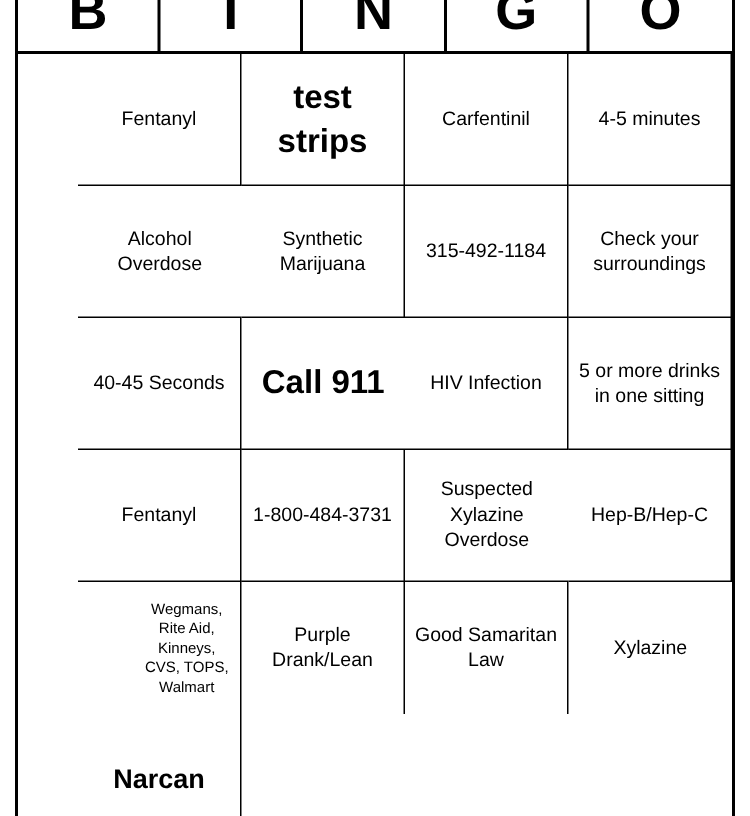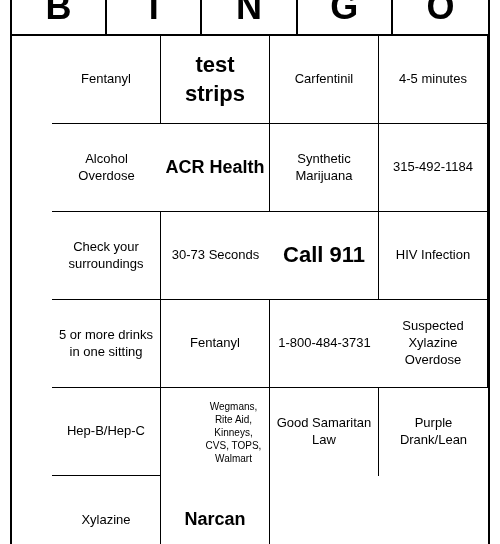--- a/index.html
+++ b/index.html
@@ -81,34 +81,31 @@
       </div>
       <div class="bingo-cell">
         <span>Carfentinil</span>
       </div>
       <div class="bingo-cell">
         <span>4-5 minutes</span>
       </div>
       <div class="bingo-cell">
         <span>Alcohol Overdose</span>
       </div>
-      <div class="bingo-cell medium-text">
-        <span>ACR Health</span>
-      </div>
       <div class="bingo-cell">
         <span>Synthetic Marijuana</span>
       </div>
       <div class="bingo-cell">
         <span>315-492-1184</span>
       </div>
       <div class="bingo-cell">
         <span>Check your surroundings</span>
       </div>
       <div class="bingo-cell">
-        <span>30-73 Seconds</span>
+        <span>40-45 Seconds</span>
       </div>
       <div class="bingo-cell large-text">
         <span>Call 911</span>
       </div>
       <div class="bingo-cell">
         <span>HIV Infection</span>
       </div>
       <div class="bingo-cell">
         <span>5 or more drinks in one sitting</span>
       </div>
@@ -121,24 +118,24 @@
       <div class="bingo-cell">
         <span>Suspected Xylazine Overdose</span>
       </div>
       <div class="bingo-cell">
         <span>Hep-B/Hep-C</span>
       </div>
       <div class="bingo-cell" style="font-size: 10px; border-bottom: none; margin-left: 37px;">
         <span>Wegmans, Rite Aid, Kinneys, CVS, TOPS, Walmart</span>
       </div>
       <div class="bingo-cell" style="border-bottom: none;">
-        <span>Good Samaritan Law</span>
+        <span>Purple Drank/Lean</span>
       </div>
       <div class="bingo-cell" style="border-bottom: none;">
-        <span>Purple Drank/Lean</span>
+        <span>Good Samaritan Law</span>
       </div>
       <div class="bingo-cell" style="border-bottom: none; justify-content: center;">
         <span>Xylazine</span>
       </div>
       <div class="bingo-cell medium-text" style="border-bottom: none; text-align: right;">
         <span>Narcan</span>
       </div>
     </div>
 </div>
 

